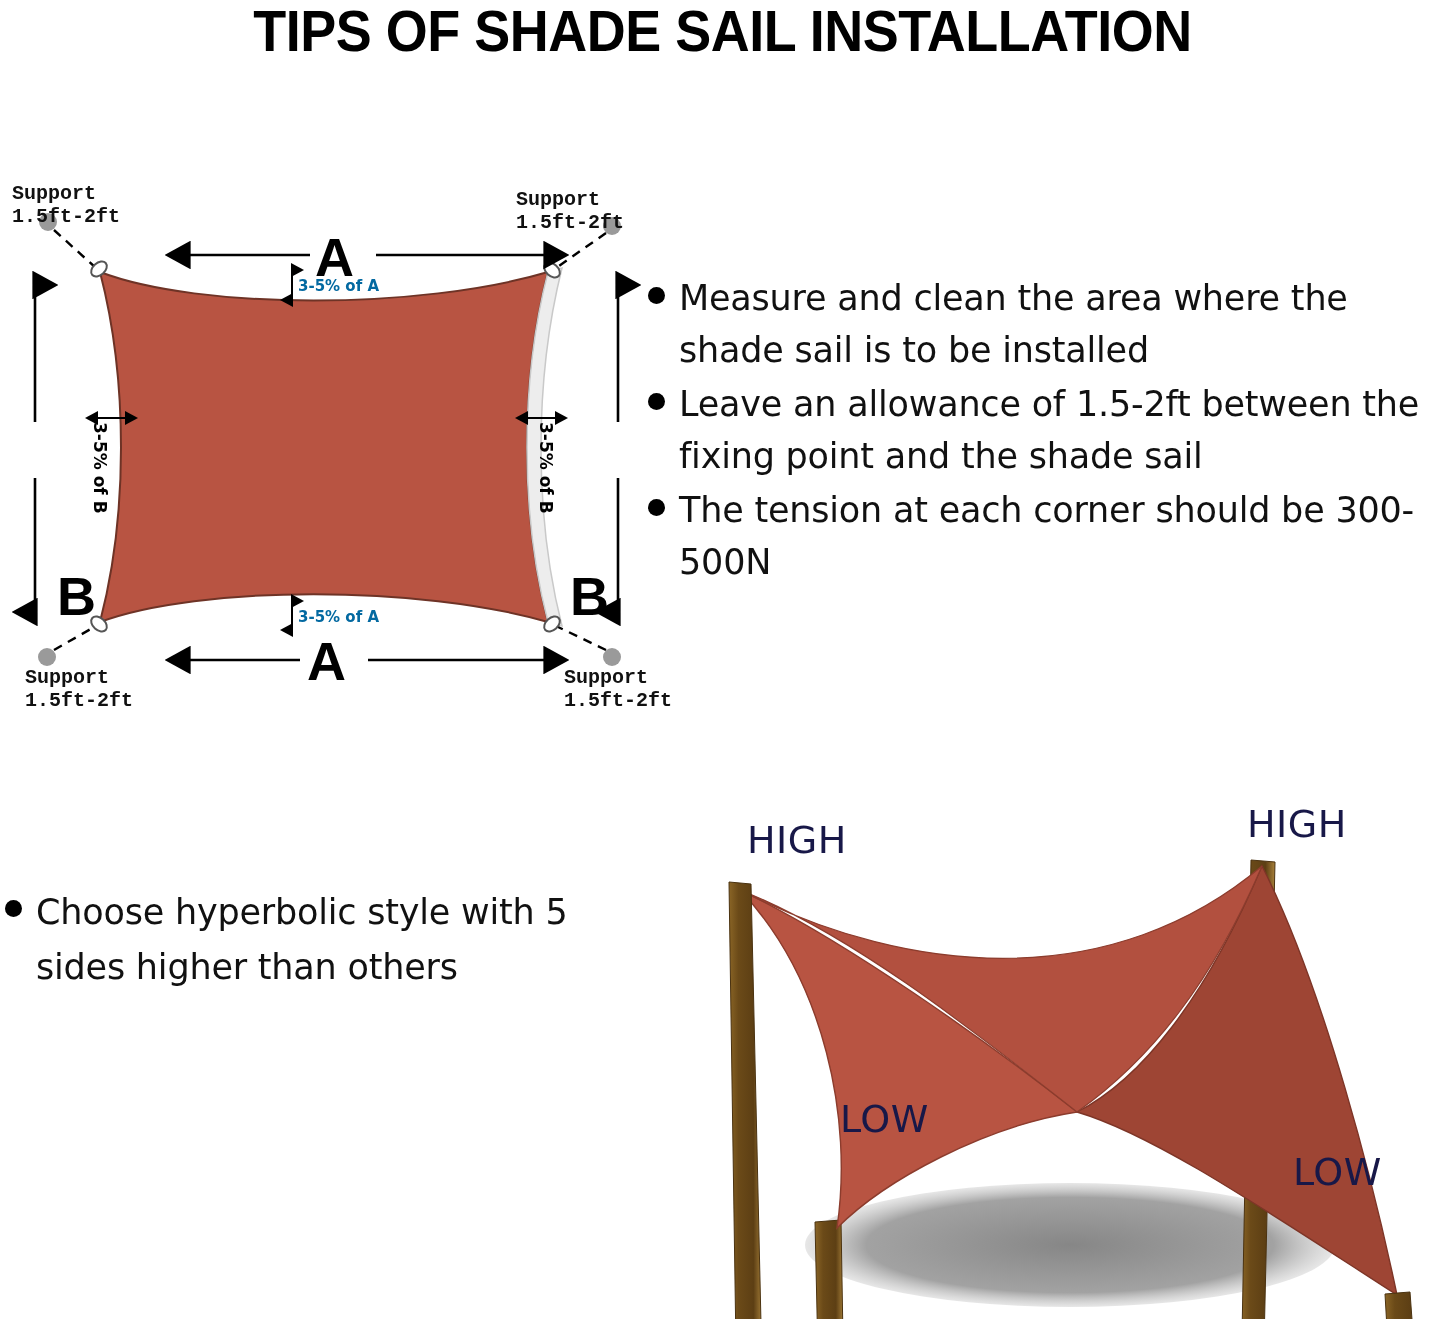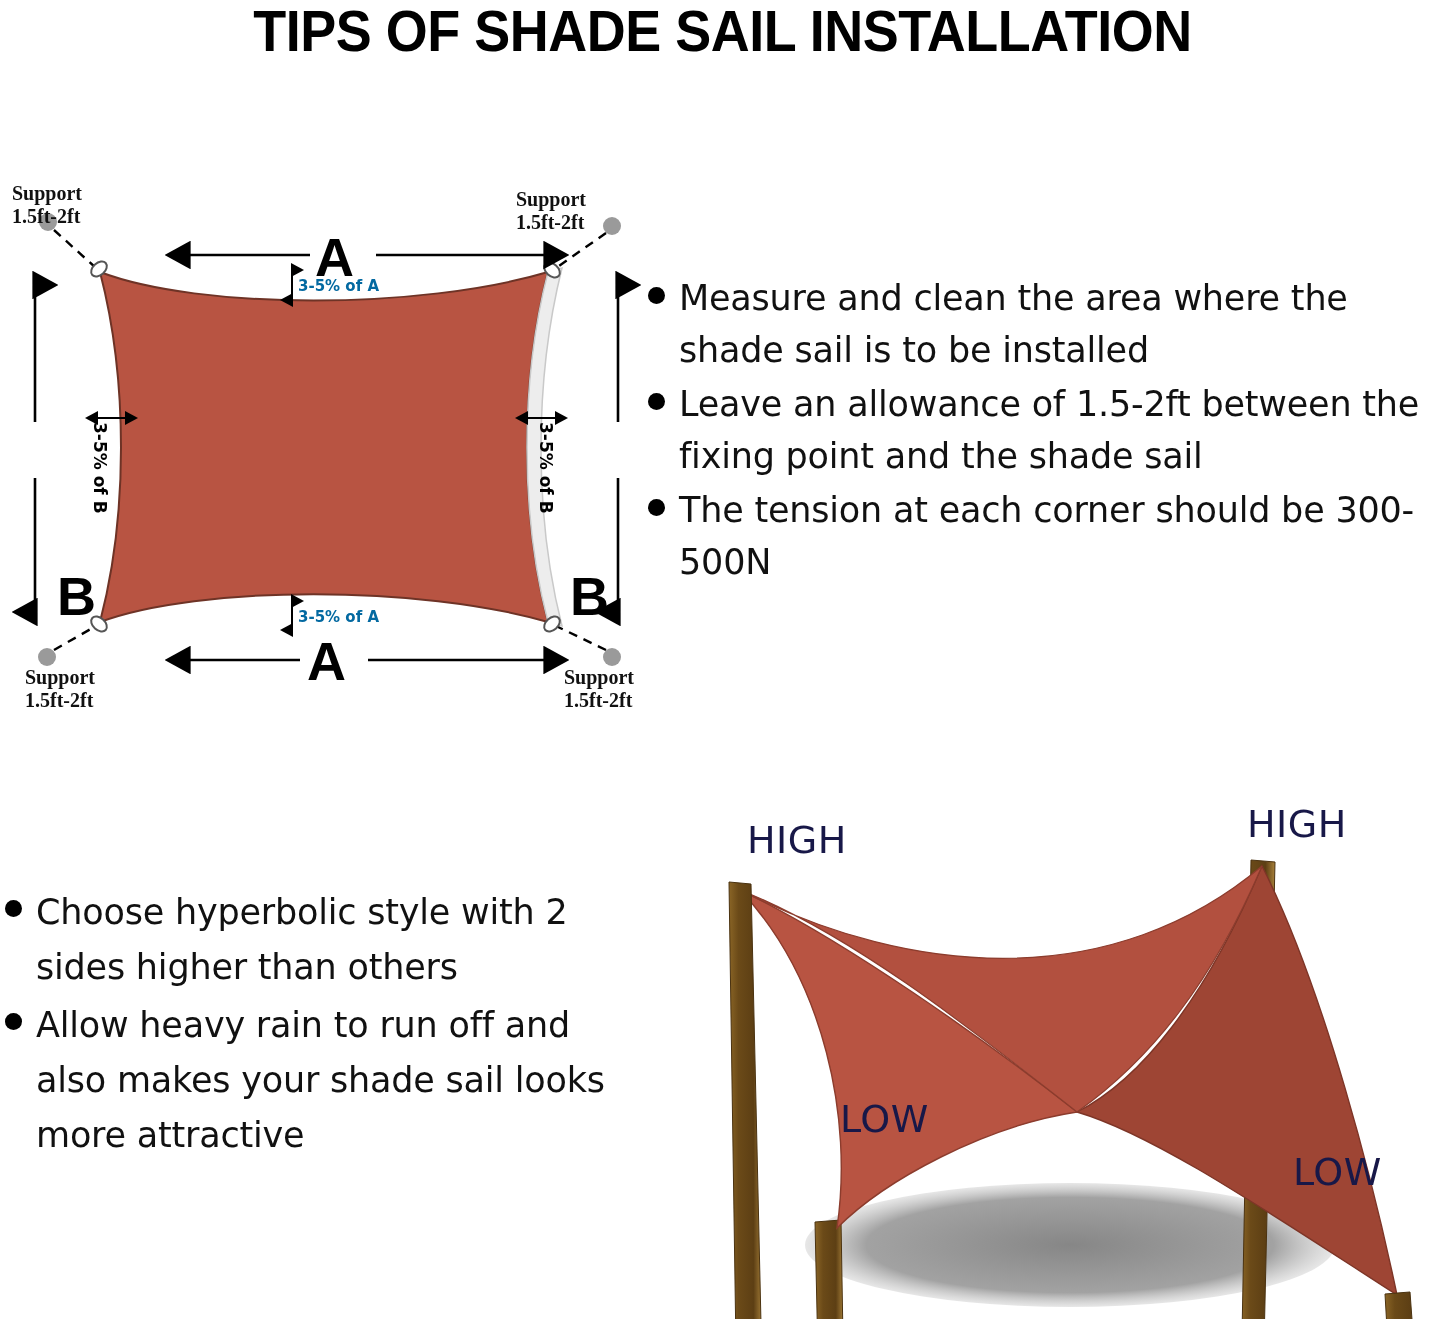--- a/index.html
+++ b/index.html
@@ -38,21 +38,21 @@
     position: absolute;
     left: 0px;
     top: 160px;
     width: 660px;
     height: 570px;
   }
   #diagram-rect svg { display: block; }
 
   .supp-label {
     position: absolute;
-    font-family: Liberation Serif, serif;
+    font-family: Liberation Mono, monospace;
     font-size: 20px;
     font-weight: 600;
     line-height: 23px;
     white-space: nowrap;
     color: #111;
   }
   #supp-tl { left: 12px;  top: 22px;  text-align: left; }
   #supp-tr { left: 516px; top: 28px;  text-align: left; }
   #supp-bl { left: 25px;  top: 506px; text-align: left; }
   #supp-br { left: 564px; top: 506px; text-align: left; }
@@ -273,25 +273,21 @@
   </div>
   <div class="bullet-item">
     <span class="bullet-dot"></span>
     <span class="bullet-text">The tension at each corner should be 300-500N</span>
   </div>
 </div>
 
 <div class="bullet-list" id="bullets-left">
   <div class="bullet-item">
     <span class="bullet-dot"></span>
-    <span class="bullet-text">Choose hyperbolic style with 2 sides higher than others</span>
-  </div>
-  <div class="bullet-item">
-    <span class="bullet-dot"></span>
-    <span class="bullet-text">Allow heavy rain to run off and also makes your shade sail looks more attractive</span>
+    <span class="bullet-text">Choose hyperbolic style with 5 sides higher than others</span>
   </div>
 </div>
 
 <div id="diagram-hyper">
 
   <svg width="760" height="529" viewBox="0 0 760 529">
 
     <defs>
       <linearGradient id="postGrad" x1="0" y1="0" x2="1" y2="0">
         <stop offset="0%" stop-color="#8a6526"></stop>

